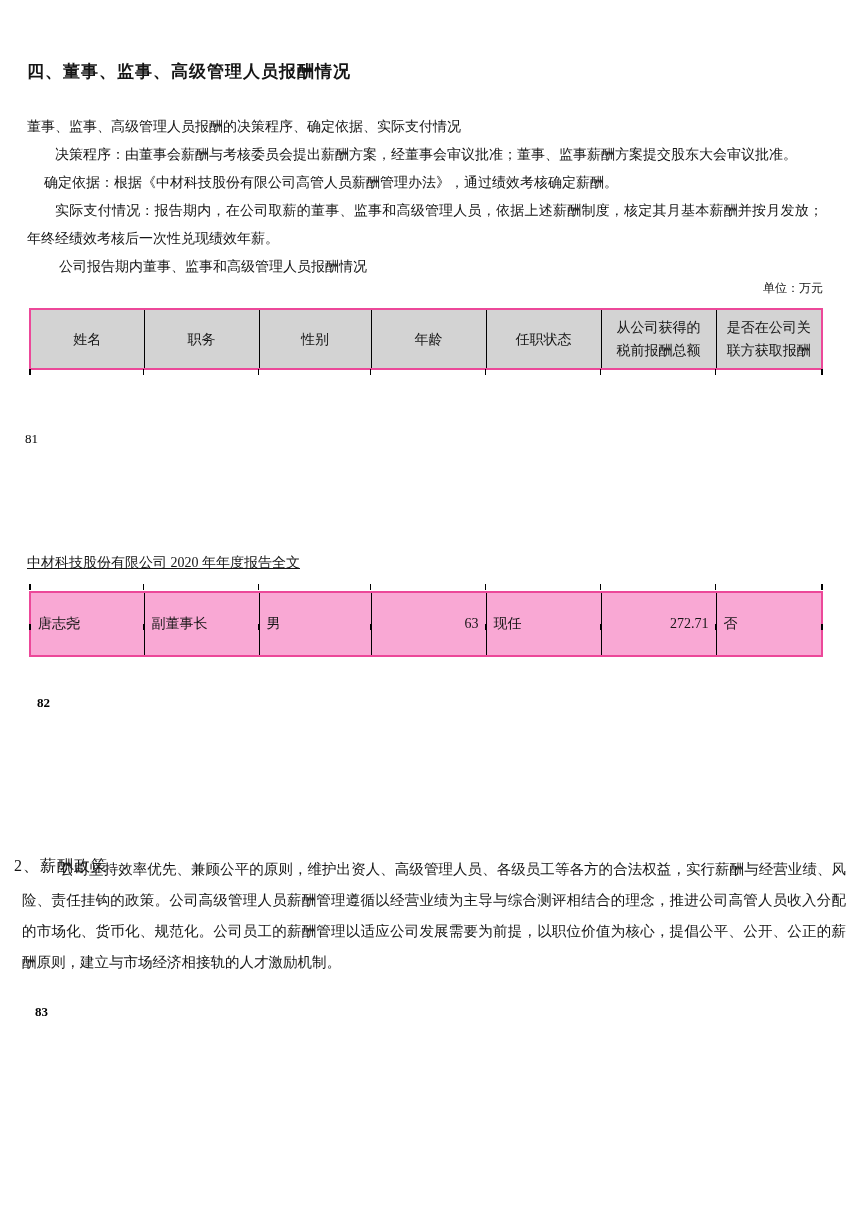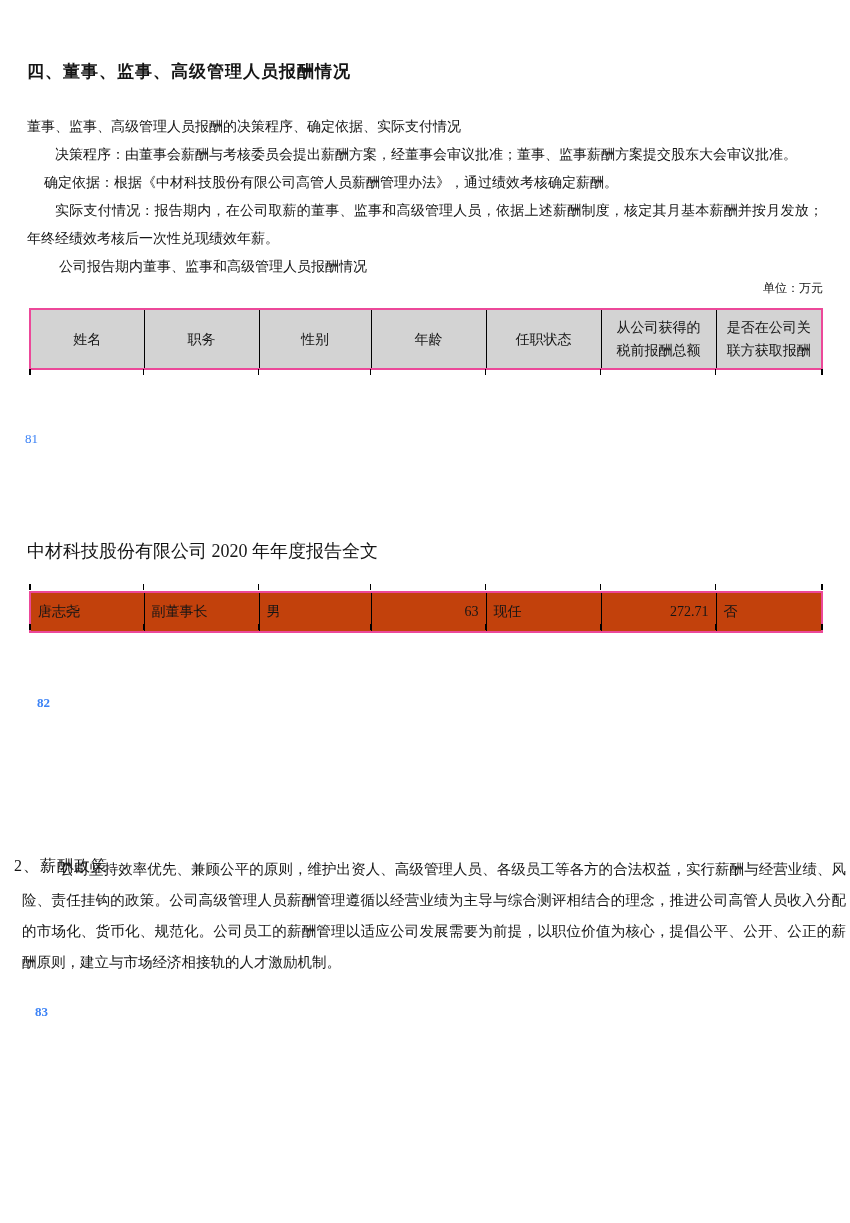--- a/index.html
+++ b/index.html
@@ -31,46 +31,46 @@
   }
   .comp-table th, .comp-table td {
     border:1px solid #000; overflow:hidden;
   }
   .comp-table th {
     background:#d3d3d3; font-weight:400; font-size:14px;
     text-align:center; vertical-align:middle;
     white-space:pre-line; line-height:23px; height:58px; padding:0 4px;
   }
   .comp-table td {
-    font-size:14px; height:30px; padding:4px 7px; vertical-align:middle;
-    text-align:left; background:#c2410c;
+    font-size:14px; height:30px; padding:16px 7px; vertical-align:middle;
+    text-align:left; background:#f9a8d4;
   }
   .comp-table td.num { text-align:right; }
   .tbl-header-pos { left:29px; top:308px; }
   .tbl-row-pos    { left:29px; top:591px; }
 
   
   .stub-row {
     left:29px; width:792px; height:6px;
     display:grid; grid-template-columns:114px 115px 112px 115px 115px 115px 106px;
   }
   .stub-row .stub { border-left:1px solid #000; }
   .stub-row .stub:first-child { border-left:2px solid #000; }
   .stub-row { border-right:2px solid #000; }
   .stubs-below-header { top:369px; }
   .stubs-above-row    { top:584px; }
   .stubs-below-row    { top:624px; }
 
-  .page-number { font-size:13px; line-height:16px; color:#3b82f6; }
+  .page-number { font-size:13px; line-height:16px; color:#000000; }
   .pn-81 { left:25px; top:431px; }
   .pn-82 { left:37px; top:695px;font-weight:bold; }
   .pn-83 { left:35px; top:1004px;font-weight:bold; }
 
   
-  .running-header { left:27px; top:540px; width:700px; font-size:18px; line-height:22px; }
+  .running-header { left:27px; top:552px; width:700px; font-size:14px; line-height:22px;text-decoration:underline; }
 
   
   .s3-heading { left:14px; top:852px; font-size:16px; font-weight:400; letter-spacing:1px; line-height:28px; }
   .s3-body {
     left:14px; top:854px; width:824px;
     font-size:14.5px; line-height:31px; text-align:justify; text-indent:38px;margin-left:8px;
   }
 </style>
 </head>
 <body>

